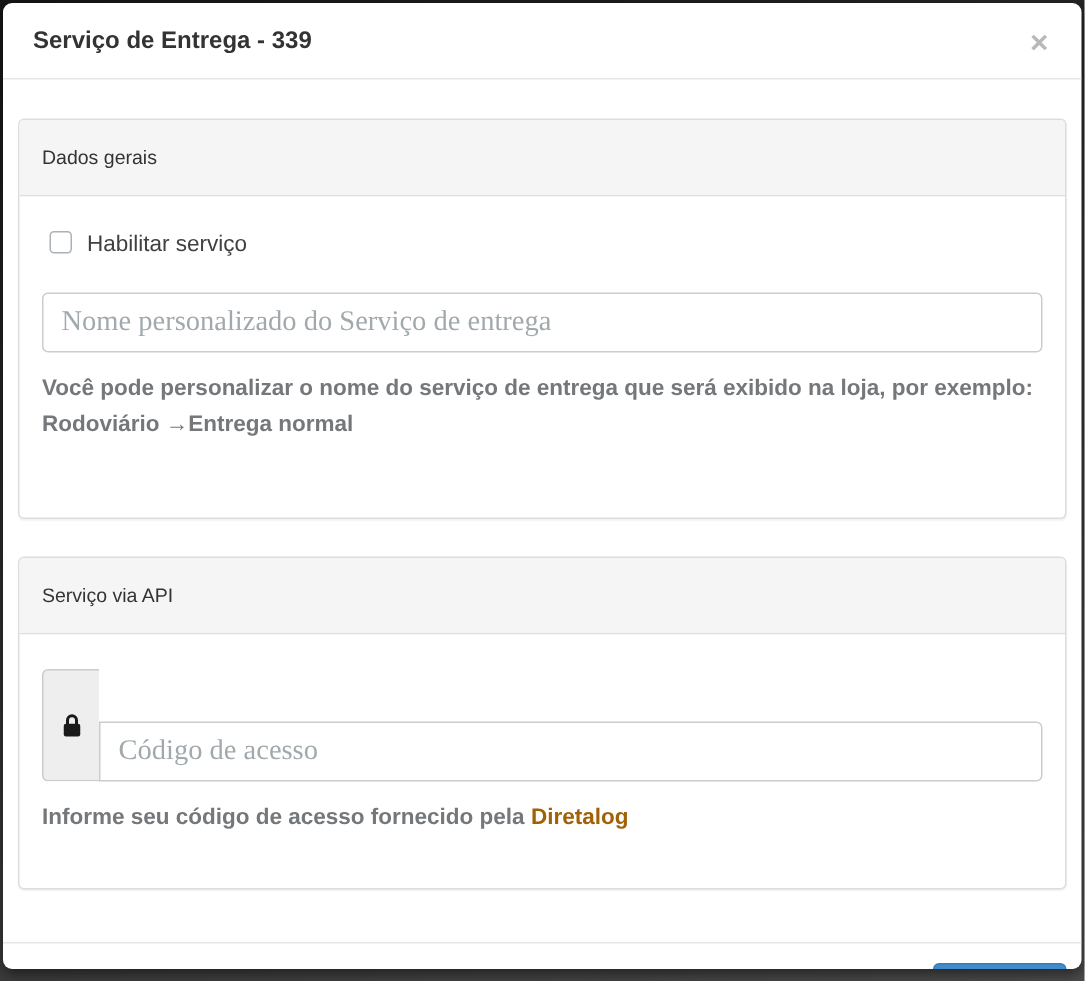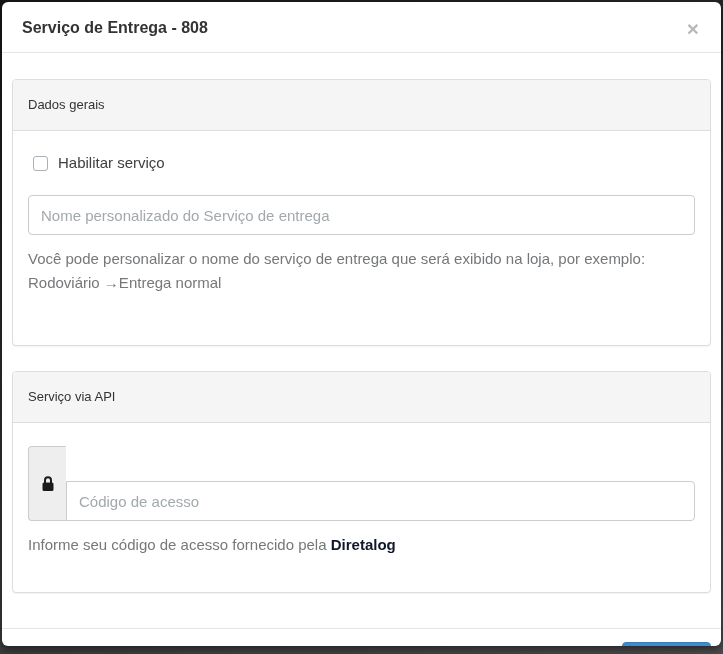--- a/index.html
+++ b/index.html
@@ -71,57 +71,58 @@
     font-size: 13px;
     color: #333333;
     line-height: 22px;
   }
   .panel-body { padding: 15px; }
   .panel-body.general { padding-bottom: 50px; }
   .panel-body.api { padding-bottom: 35px; }
 
   .checkbox-row {
     display: flex;
-    align-items: flex-end;
+    align-items: flex-start;
     margin: 8px 0 24px 5px;
     font-size: 15px;
     color: #404040;
     cursor: pointer;
   }
   .checkbox-row input[type="checkbox"] {
     appearance: none;
     -webkit-appearance: none;
     width: 15px; height: 15px;
     border: 1px solid #aab2b8;
     border-radius: 3px;
     background: #fff;
     margin: 0 10px 0 0;
     cursor: pointer;
   }
 
   .form-control {
     width: 100%;
     height: 40px;
     padding: 0 12px;
-    font-size: 15px;
+    font-size: 19px;
     color: #555555;
     border: 1px solid #cccccc;
     border-radius: 4px;
-    font-family: Liberation Sans, sans-serif;
+    font-family: Liberation Serif, serif;
     outline: none;
   }
   .form-control::placeholder { color: #a2a9ad; opacity: 1; }
 
   .help-block {
     margin: 12px 0 0 0;
     font-size: 15px;
     line-height: 24px;
     color: #75787b;
-  }
-  .help-block strong { color: #0f172a; }
+    font-weight: bold;
+  }
+  .help-block strong { color: #a16207; }
 
   .input-group {
     display: flex;
     margin-top: 8px;
     width: 100%;
   }
   .input-group-addon {
     flex: 0 0 38px;
     width: 38px;
     background: #eeeeee;
@@ -157,21 +158,21 @@
     font-family: "Liberation Sans", sans-serif;
     line-height: 1.2;
   }
 </style>
 </head>
 <body>
 
 <div class="modal">
 
   <div class="modal-header">
-    <h4 class="modal-title">Serviço de Entrega - 808</h4>
+    <h4 class="modal-title">Serviço de Entrega - 339</h4>
     <button class="close-btn">×</button>
   </div>
 
   <div class="modal-body">
 
     <div class="panel">
       <div class="panel-heading">Dados gerais</div>
       <div class="panel-body general">
         <label class="checkbox-row">
           <input type="checkbox" style="">

